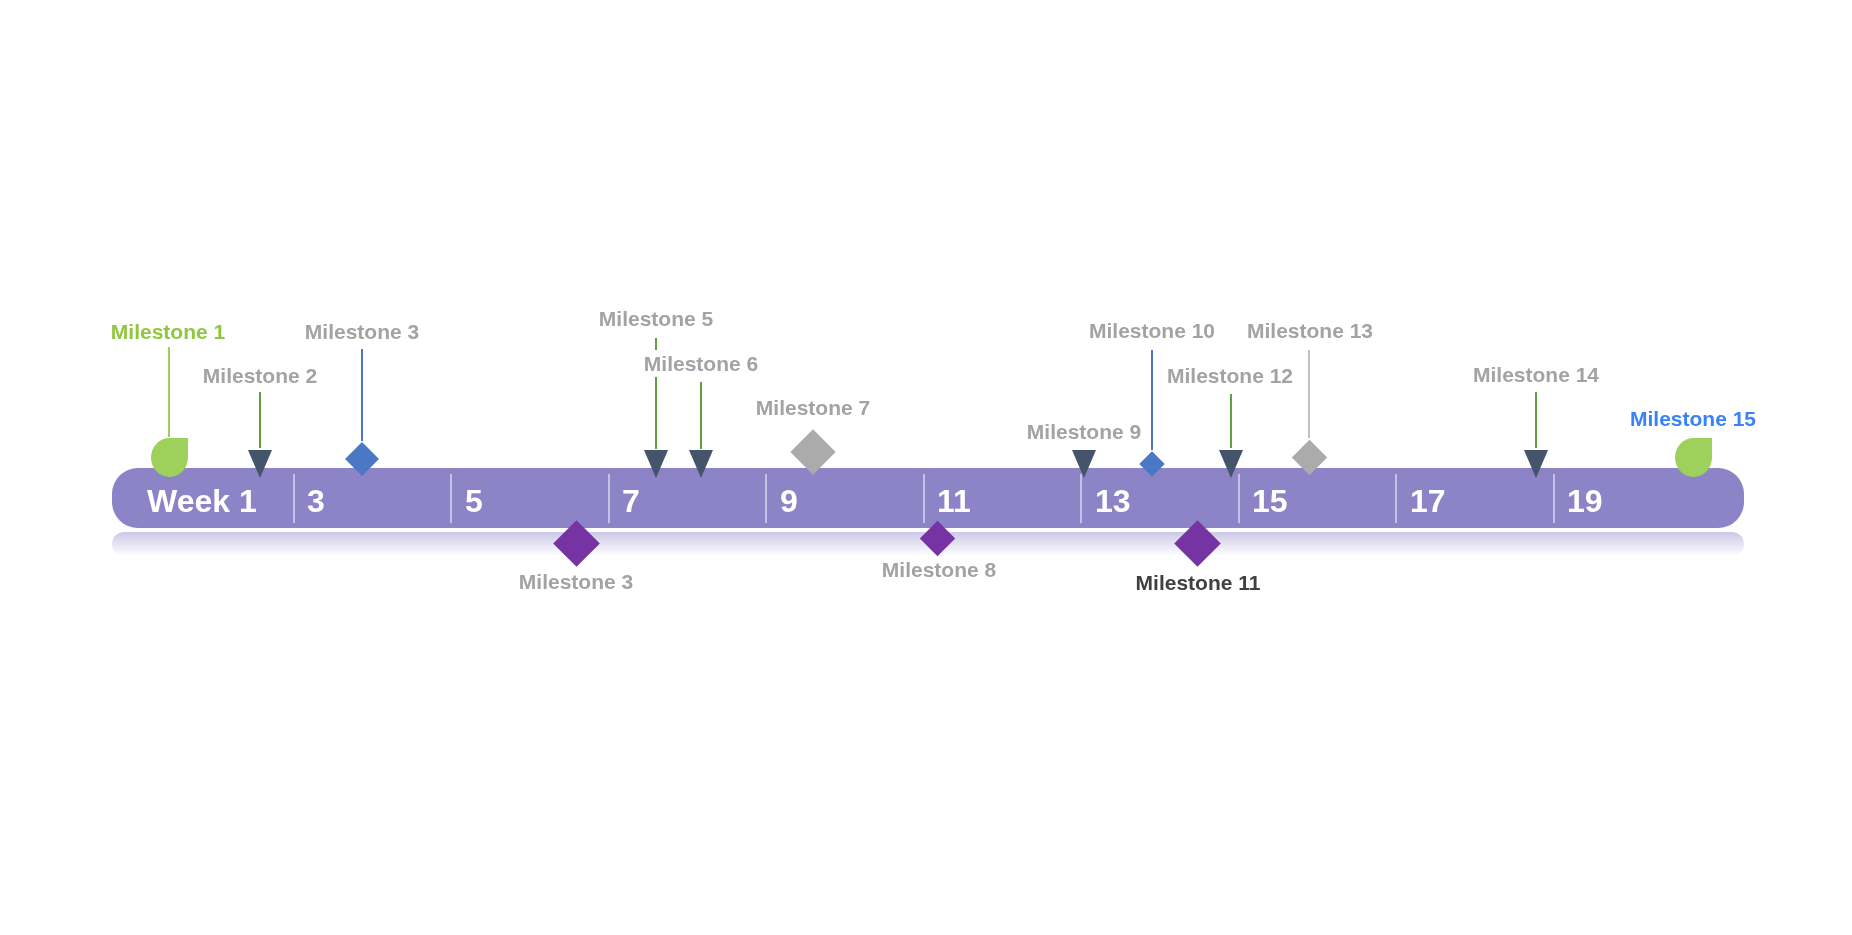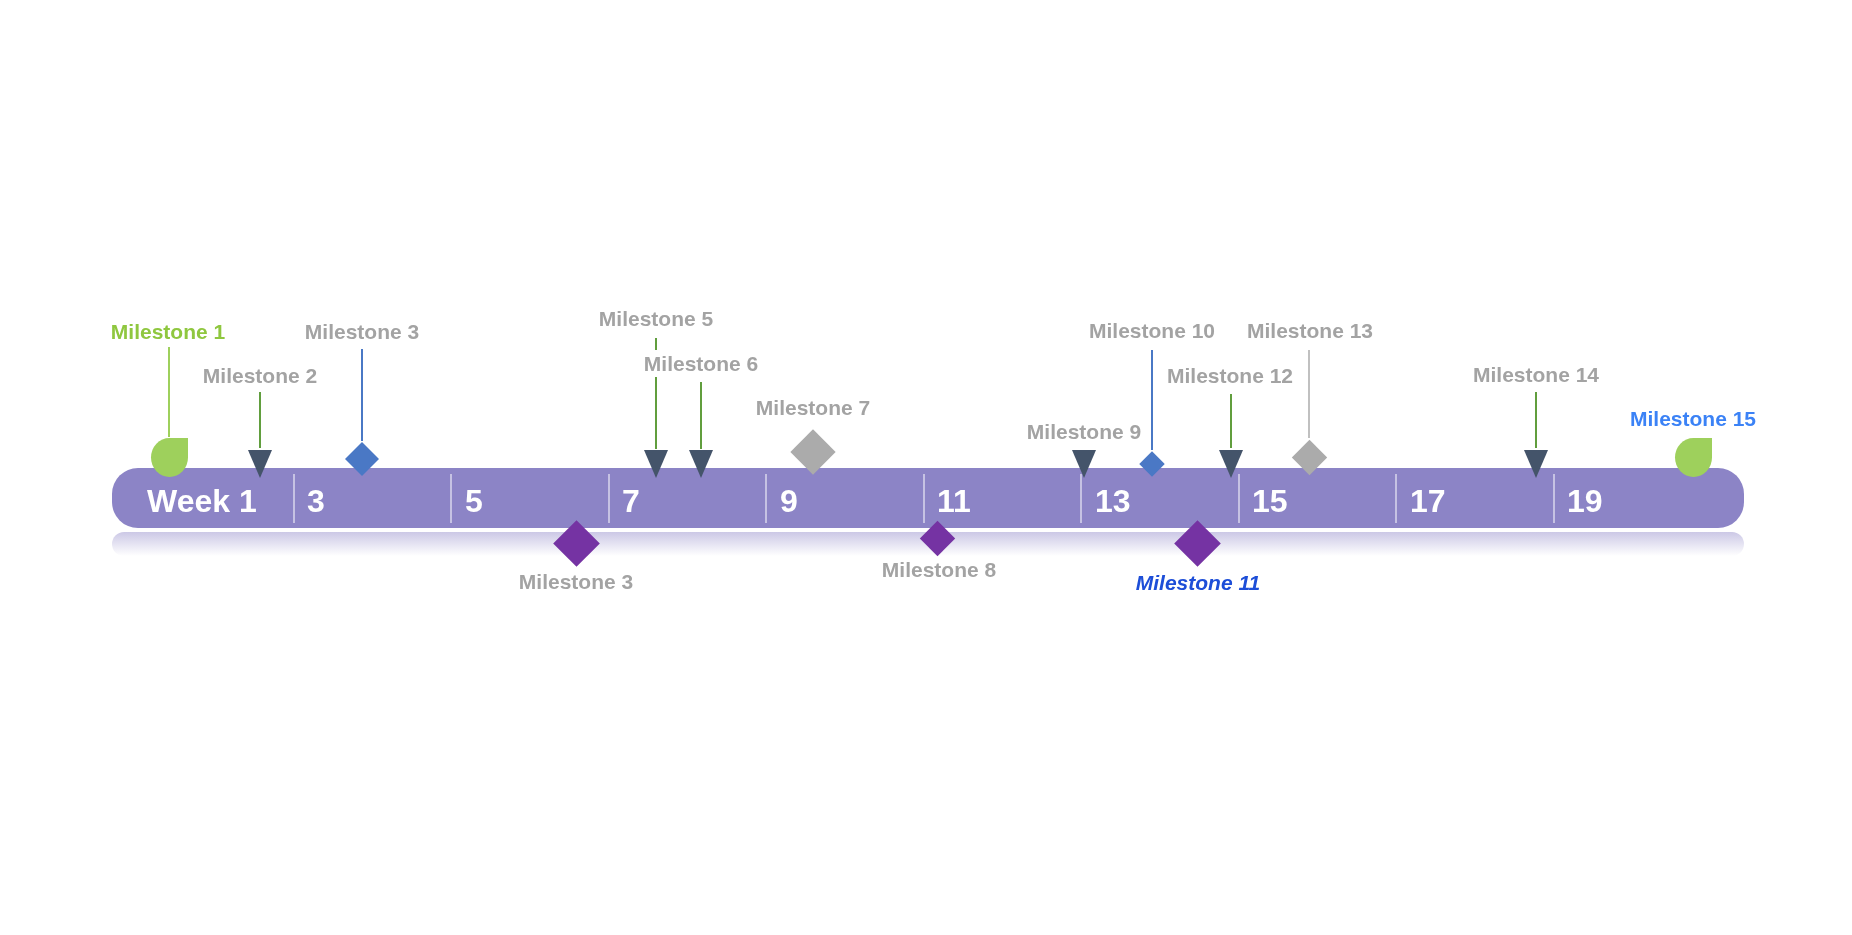--- a/index.html
+++ b/index.html
@@ -61,21 +61,21 @@
     <div class="marker-diamond" style="left: 797px; top: 436px; width: 32px; height: 32px; background: rgb(171, 171, 171);"></div>
     <div class="mslabel" style="left: 813px; top: 408px; color: rgb(163, 163, 163);">Milestone 7</div>
     <div class="marker-diamond" style="left: 924.5px; top: 525.5px; width: 25px; height: 25px; background: rgb(117, 51, 163);"></div>
     <div class="mslabel" style="left: 939px; top: 570px; color: rgb(163, 163, 163);">Milestone 8</div>
     <div class="marker-triangle" style="left: 1072px; top: 450px; border-left: 12px solid transparent; border-right: 12px solid transparent; border-top: 28px solid rgb(68, 84, 106);"></div>
     <div class="mslabel" style="left: 1084px; top: 432px; color: rgb(163, 163, 163);">Milestone 9</div>
     <div class="connector" style="left: 1151px; top: 350px; height: 100px; background: rgb(74, 120, 197);"></div>
     <div class="marker-diamond" style="left: 1143px; top: 455px; width: 18px; height: 18px; background: rgb(74, 120, 197);"></div>
     <div class="mslabel" style="left: 1152px; top: 331px; color: rgb(163, 163, 163);">Milestone 10</div>
     <div class="marker-diamond" style="left: 1180.5px; top: 526.5px; width: 33px; height: 33px; background: rgb(117, 51, 163);"></div>
-    <div class="mslabel" style="left: 1198px; top: 583px; color: #1d4ed8; font-style: italic;">Milestone 11</div>
+    <div class="mslabel" style="left: 1198px; top: 583px; color: #404040;">Milestone 11</div>
     <div class="connector" style="left: 1230px; top: 394px; height: 54px; background: rgb(97, 158, 62);"></div>
     <div class="marker-triangle" style="left: 1218.5px; top: 450px; border-left: 12.5px solid transparent; border-right: 12.5px solid transparent; border-top: 28px solid rgb(68, 84, 106);"></div>
     <div class="mslabel" style="left: 1230px; top: 376px; color: rgb(163, 163, 163);">Milestone 12</div>
     <div class="connector" style="left: 1308px; top: 350px; height: 88px; background: rgb(192, 192, 192);"></div>
     <div class="marker-diamond" style="left: 1296.5px; top: 444.5px; width: 25px; height: 25px; background: rgb(171, 171, 171);"></div>
     <div class="mslabel" style="left: 1310px; top: 331px; color: rgb(163, 163, 163);">Milestone 13</div>
     <div class="connector" style="left: 1535px; top: 392px; height: 56px; background: rgb(97, 158, 62);"></div>
     <div class="marker-triangle" style="left: 1523.5px; top: 450px; border-left: 12.5px solid transparent; border-right: 12.5px solid transparent; border-top: 28px solid rgb(68, 84, 106);"></div>
     <div class="mslabel" style="left: 1536px; top: 375px; color: rgb(163, 163, 163);">Milestone 14</div>
     <div class="marker-leaf" style="left: 1675px; top: 438px; width: 37px; height: 39px; background: rgb(158, 208, 92);"></div>

